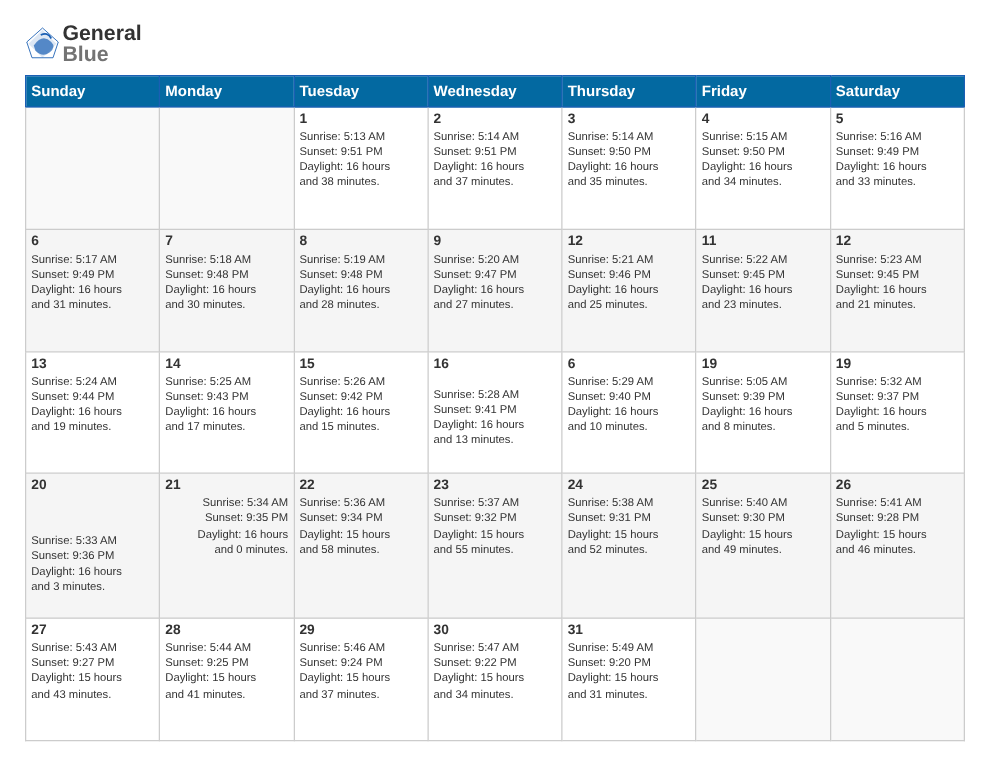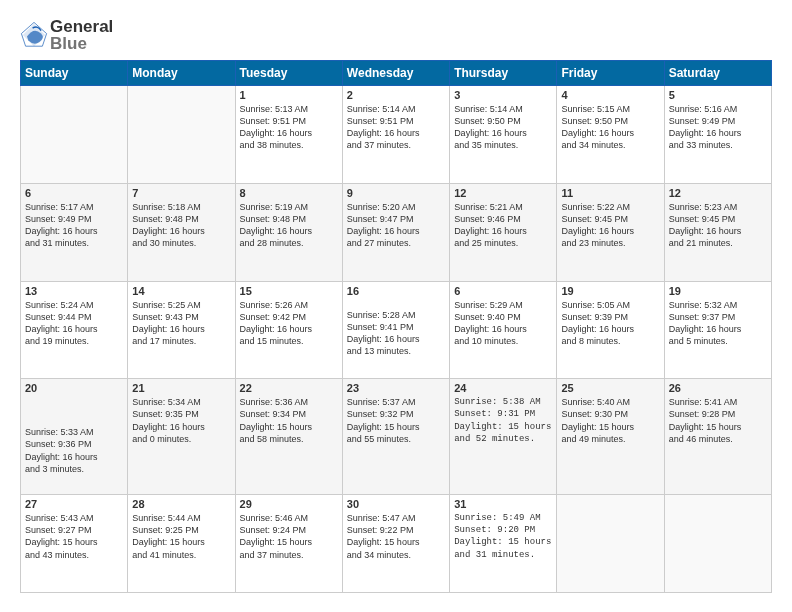--- a/index.html
+++ b/index.html
@@ -282,42 +282,42 @@
         <tr>
           <td class="row-shade">
             <span class="day-num">20</span>
             <div class="day-info" style="white-space: pre-line; margin-top: 32px;">Sunrise: 5:33 AM
 Sunset: 9:36 PM
 Daylight: 16 hours
 and 3 minutes.</div>
           </td>
           <td class="row-shade">
             <span class="day-num">21</span>
-            <div class="day-info" style="white-space: pre-line;">Sunrise: 5:34 AM
+            <div class="day-info" style="white-space: pre-line; text-align: right;">Sunrise: 5:34 AM
 Sunset: 9:35 PM
 Daylight: 16 hours
 and 0 minutes.</div>
           </td>
           <td class="row-shade">
             <span class="day-num">22</span>
             <div class="day-info" style="white-space: pre-line;">Sunrise: 5:36 AM
 Sunset: 9:34 PM
 Daylight: 15 hours
 and 58 minutes.</div>
           </td>
           <td class="row-shade">
             <span class="day-num">23</span>
             <div class="day-info" style="white-space: pre-line;">Sunrise: 5:37 AM
 Sunset: 9:32 PM
 Daylight: 15 hours
 and 55 minutes.</div>
           </td>
           <td class="row-shade">
             <span class="day-num">24</span>
-            <div class="day-info" style="white-space: pre-line; font-family: Liberation Mono, monospace;">Sunrise: 5:38 AM
+            <div class="day-info" style="white-space: pre-line;">Sunrise: 5:38 AM
 Sunset: 9:31 PM
 Daylight: 15 hours
 and 52 minutes.</div>
           </td>
           <td class="row-shade">
             <span class="day-num">25</span>
             <div class="day-info" style="white-space: pre-line;">Sunrise: 5:40 AM
 Sunset: 9:30 PM
 Daylight: 15 hours
 and 49 minutes.</div>
@@ -354,21 +354,21 @@
           </td>
           <td>
             <span class="day-num">30</span>
             <div class="day-info" style="white-space: pre-line;">Sunrise: 5:47 AM
 Sunset: 9:22 PM
 Daylight: 15 hours
 and 34 minutes.</div>
           </td>
           <td>
             <span class="day-num">31</span>
-            <div class="day-info" style="white-space: pre-line; font-family: Liberation Mono, monospace;">Sunrise: 5:49 AM
+            <div class="day-info" style="white-space: pre-line;">Sunrise: 5:49 AM
 Sunset: 9:20 PM
 Daylight: 15 hours
 and 31 minutes.</div>
           </td>
           <td class="empty"></td>
           <td class="empty"></td>
         </tr>
       </tbody>
   </table>
 </div>

